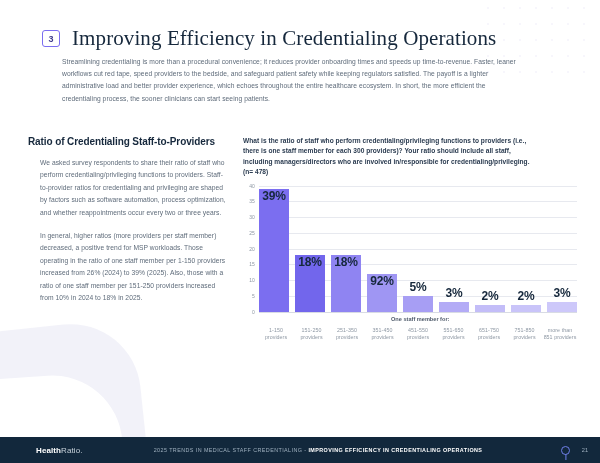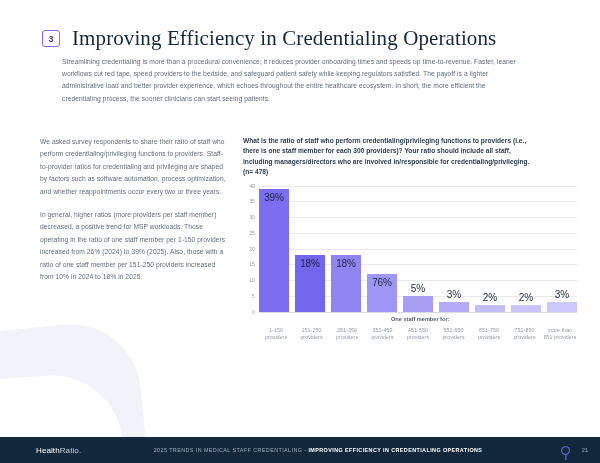--- a/index.html
+++ b/index.html
@@ -170,22 +170,22 @@
     flex-direction: column;
     justify-content: flex-end;
     align-items: center;
   }
   .bar {
     width: 30px;
     background: #7b6ef0;
   }
   .bar-label {
     position: absolute;
-    font-size: 10px;
-    font-weight: 400;
+    font-size: 12px;
+    font-weight: 700;
     color: #16283c;
     letter-spacing: -.1px;
   }
   .bar-label.inside { }
   .bar-label.outside { }
 
   .x-axis-caption {
     position: absolute;
     left: 150px;
     top: 130px;
@@ -218,21 +218,21 @@
     display: flex;
     align-items: center;
   }
   .logo {
     position: absolute;
     left: 36px;
     font-size: 8px;
     color: #e9eef3;
     letter-spacing: .1px;
   }
-  .logo b { font-weight: 400; color: #ffffff; }
+  .logo b { font-weight: 700; color: #ffffff; }
   .logo span.light { font-weight: 400; color: #c7d1da; }
   .footer-center {
     position: absolute;
     left: 50%;
     transform: translateX(-50%);
     margin-left: 18px;
     font-size: 5.4px;
     color: #9fb0bf;
     letter-spacing: .42px;
     white-space: nowrap;
@@ -309,20 +309,21 @@
   </svg>
 
   <div class="header">
     <div class="sec-badge">3</div>
     <div class="sec-title">Improving Efficiency in Credentialing Operations</div>
   </div>
 
   <div class="intro">Streamlining credentialing is more than a procedural convenience; it reduces provider onboarding times and speeds up time-to-revenue. Faster, leaner workflows cut red tape, speed providers to the bedside, and safeguard patient safety while keeping regulators satisfied. The payoff is a lighter administrative load and better provider experience, which echoes throughout the entire healthcare ecosystem. In short, the more efficient the credentialing process, the sooner clinicians can start seeing patients.</div>
 
   <div class="left-col">
+    <div class="left-head">Ratio of Credentialing Staff-to-Providers</div>
     <div class="left-body">
       <p>We asked survey respondents to share their ratio of staff who perform credentialing/privileging functions to providers. Staff-to-provider ratios for credentialing and privileging are shaped by factors such as software automation, process optimization, and whether reappointments occur every two or three years.</p>
       <p>In general, higher ratios (more providers per staff member) decreased, a positive trend for MSP workloads. Those operating in the ratio of one staff member per 1-150 providers increased from 26% (2024) to 39% (2025). Also, those with a ratio of one staff member per 151-250 providers increased from 10% in 2024 to 18% in 2025.</p>
     </div>
   </div>
 
   <div class="right-col">
     <div class="chart-question">What is the ratio of staff who perform credentialing/privileging functions to providers (i.e., there is one staff member for each 300 providers)? Your ratio should include all staff, including managers/directors who are involved in/responsible for credentialing/privileging. (n= 478)</div>
 
     <div class="chart-wrap">
@@ -356,21 +357,21 @@
             </div>
             <div class="bar-slot">
               <div class="bar-label inside" style="bottom: 42.7px;">18%</div>
               <div class="bar" style="height: 56.7px; background: rgb(114, 102, 236);"></div>
             </div>
             <div class="bar-slot">
               <div class="bar-label inside" style="bottom: 42.7px;">18%</div>
               <div class="bar" style="height: 56.7px; background: rgb(143, 132, 242);"></div>
             </div>
             <div class="bar-slot">
-              <div class="bar-label inside" style="bottom: 23.8px;">76%</div>
+              <div class="bar-label inside" style="bottom: 23.8px;">92%</div>
               <div class="bar" style="height: 37.8px; background: rgb(159, 150, 243);"></div>
             </div>
             <div class="bar-slot">
               <div class="bar-label outside" style="bottom: 17.75px;">5%</div>
               <div class="bar" style="height: 15.75px; background: rgb(167, 158, 244);"></div>
             </div>
             <div class="bar-slot">
               <div class="bar-label outside" style="bottom: 11.45px;">3%</div>
               <div class="bar" style="height: 9.45px; background: rgb(179, 171, 246);"></div>
             </div>

